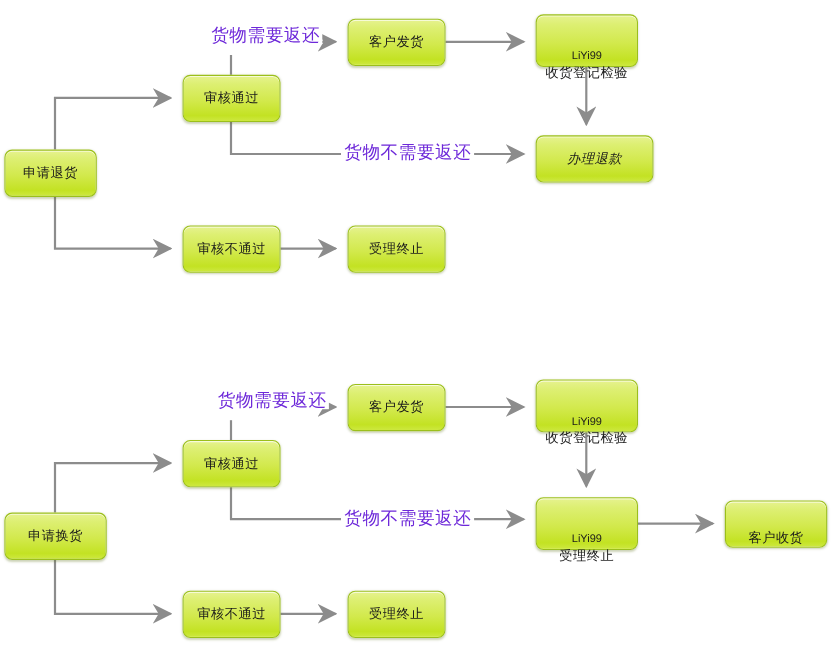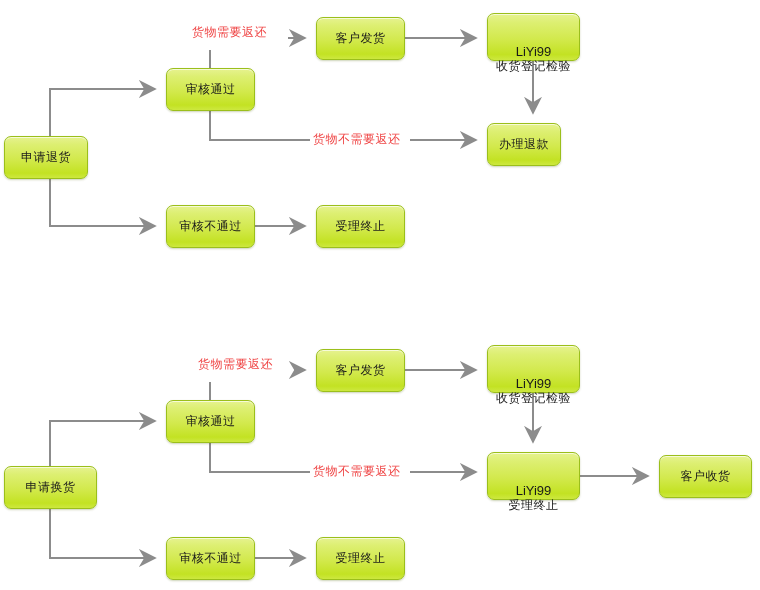--- a/index.html
+++ b/index.html
@@ -45,34 +45,33 @@
     letter-spacing: 0.5px;
     color: #1a1a1a;
     z-index: 2;
   }
   .node .line {
     display: block;
     white-space: nowrap;
   }
   .node .latin {
     letter-spacing: 0px;
-    font-size: 13px;
+    font-size: 10px;
     margin-top: 44px;
   }
   .edge-label {
     position: absolute;
-    font-size: 12px;
+    font-size: 16px;
     line-height: 14px;
     letter-spacing: 0.5px;
-    color: #ef4444;
+    color: #6d28d9;
     white-space: nowrap;
     background: #ffffff;
     padding: 0 2px;
     z-index: 3;
-    font-family: Liberation Mono, monospace;
   }
 </style>
 </head>
 <body>
 
 <div id="canvas">
 
   <svg id="edges" viewBox="0 0 760 590" width="760" height="590" xmlns="http://www.w3.org/2000/svg">
     <defs>
       <marker id="arrow" viewBox="0 0 10 10" refX="9" refY="5" markerWidth="9" markerHeight="9" orient="auto-start-reverse">
@@ -139,21 +138,21 @@
 
   <div class="node" style="left:316px; top:17px;  width:89px;  height:43px;">
     <span class="line">客户发货</span>
   </div>
 
   <div class="node" style="left:487px; top:13px;  width:93px;  height:48px;">
     <span class="line latin">LiYi99</span>
     <span class="line">收货登记检验</span>
   </div>
 
-  <div class="node" style="left:487px; top:123px; width:74px;  height:43px;">
+  <div class="node" style="left:487px; top:123px; width:107px;  height:43px;font-style:italic;">
     <span class="line">办理退款</span>
   </div>
 
   <div class="edge-label" style="left:190px; top:26px;">货物需要返还</div>
 
   <div class="edge-label" style="left:311px; top:133px;">货物不需要返还</div>
 
   <div class="node" style="left:4px;  top:466px; width:93px;  height:43px;">
     <span class="line">申请换货</span>
   </div>
@@ -177,21 +176,21 @@
   <div class="node" style="left:487px; top:345px; width:93px;  height:48px;">
     <span class="line latin">LiYi99</span>
     <span class="line">收货登记检验</span>
   </div>
 
   <div class="node" style="left:487px; top:452px; width:93px;  height:48px;">
     <span class="line latin">LiYi99</span>
     <span class="line">受理终止</span>
   </div>
 
-  <div class="node" style="left:659px; top:455px; width:93px;  height:43px;">
+  <div class="node" style="left:659px; top:455px; width:93px;  height:43px;justify-content:flex-end;">
     <span class="line">客户收货</span>
   </div>
 
   <div class="edge-label" style="left:196px; top:358px;">货物需要返还</div>
 
   <div class="edge-label" style="left:311px; top:465px;">货物不需要返还</div>
 
 </div>
 
 </body></html>

